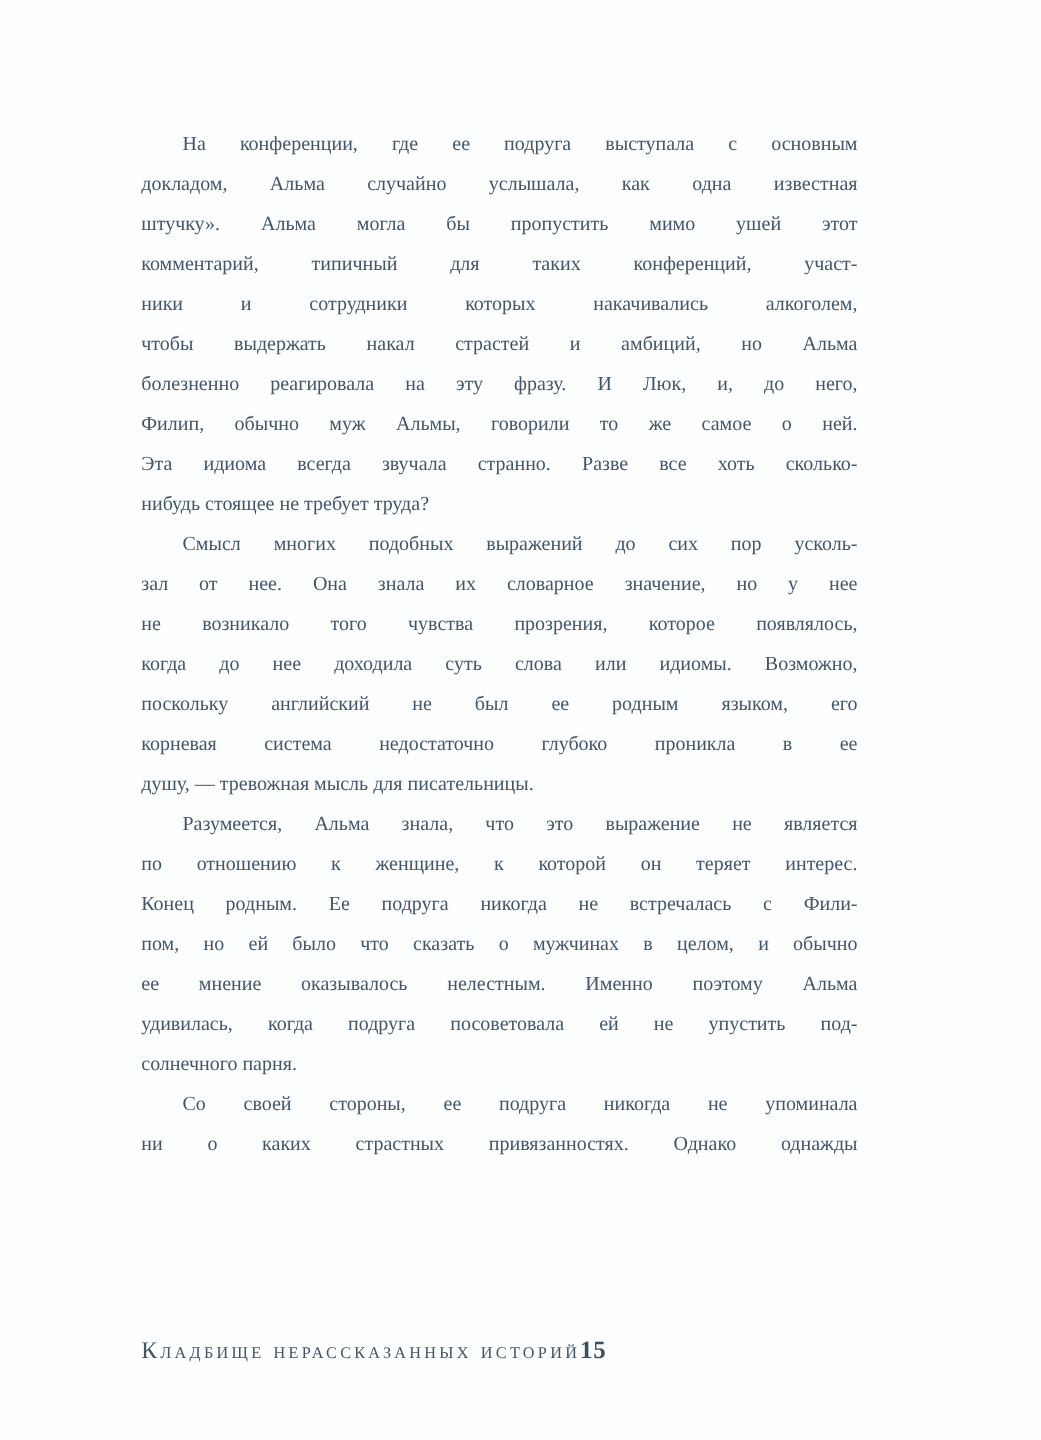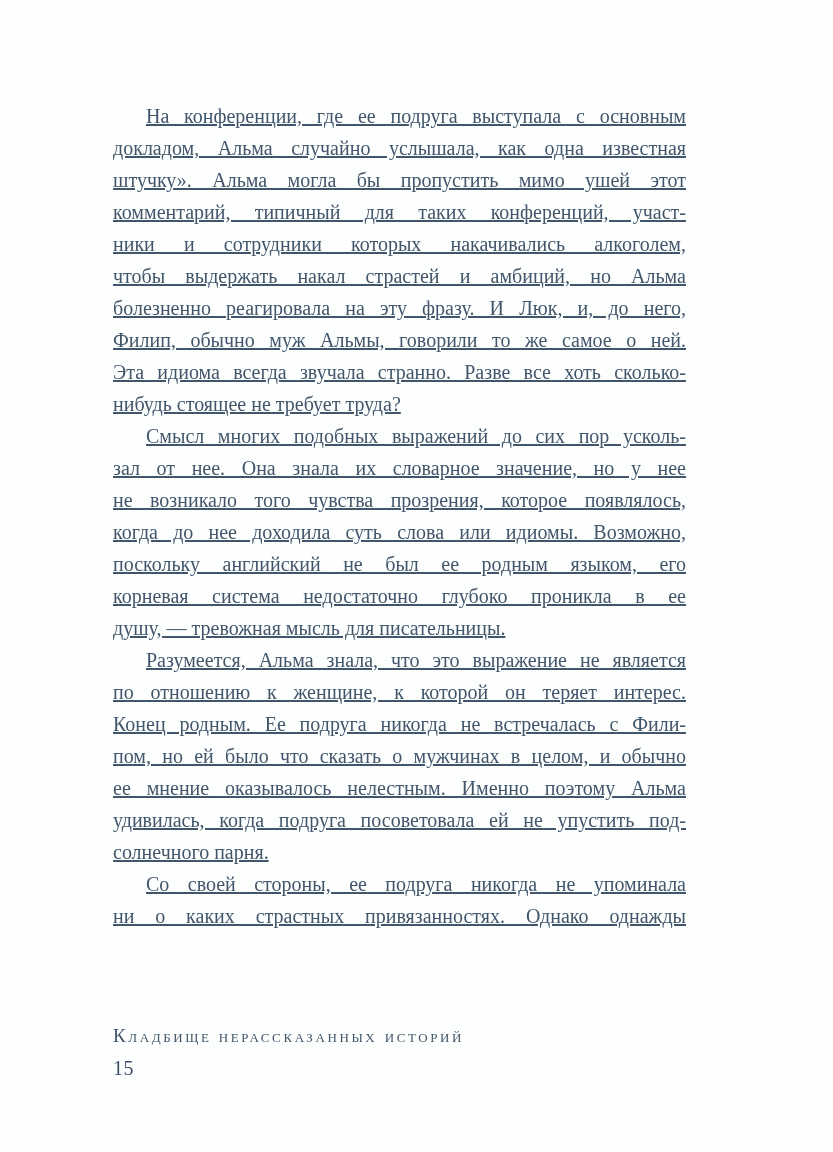--- a/index.html
+++ b/index.html
@@ -18,58 +18,56 @@
     width: 833px;
     height: 1152px;
     background: #fdfefe;
   }
   .text-block {
     position: absolute;
     left: 113px;
     top: 100px;
     width: 573px;
     color: #41566b;
-    font-size: 20px;
+    font-size: 16px;
     line-height: 32px;
-    text-decoration: underline;
   }
   .paragraph {
     margin: 0;
   }
   .line {
     text-align: justify;
     text-align-last: justify;
     white-space: normal;
   }
   .line.first {
     text-indent: 33px;
   }
   .line.lastline {
     text-align: right;
     text-align-last: left;
   }
   .footer {
     position: absolute;
     left: 113px;
-    top: 1020px;
+    top: 1064px;
     width: 573px;
     display: flex;
     justify-content: flex-start;
     align-items: baseline;
     color: #41566b;
-    flex-direction: column;
   }
   .running-title {
     font-variant: small-caps;
     letter-spacing: 2.6px;
     font-size: 19px;
     line-height: 32px;
   }
   .page-number {
-    font-weight: normal;
+    font-weight: bold;
     font-size: 20px;
     letter-spacing: 0.5px;
     color: #3a4f63;
     line-height: 32px;
   }
 </style>
 </head>
 <body style="background: rgb(253, 254, 254);">
 
 <div class="page" style="background: rgb(253, 254, 254);">

